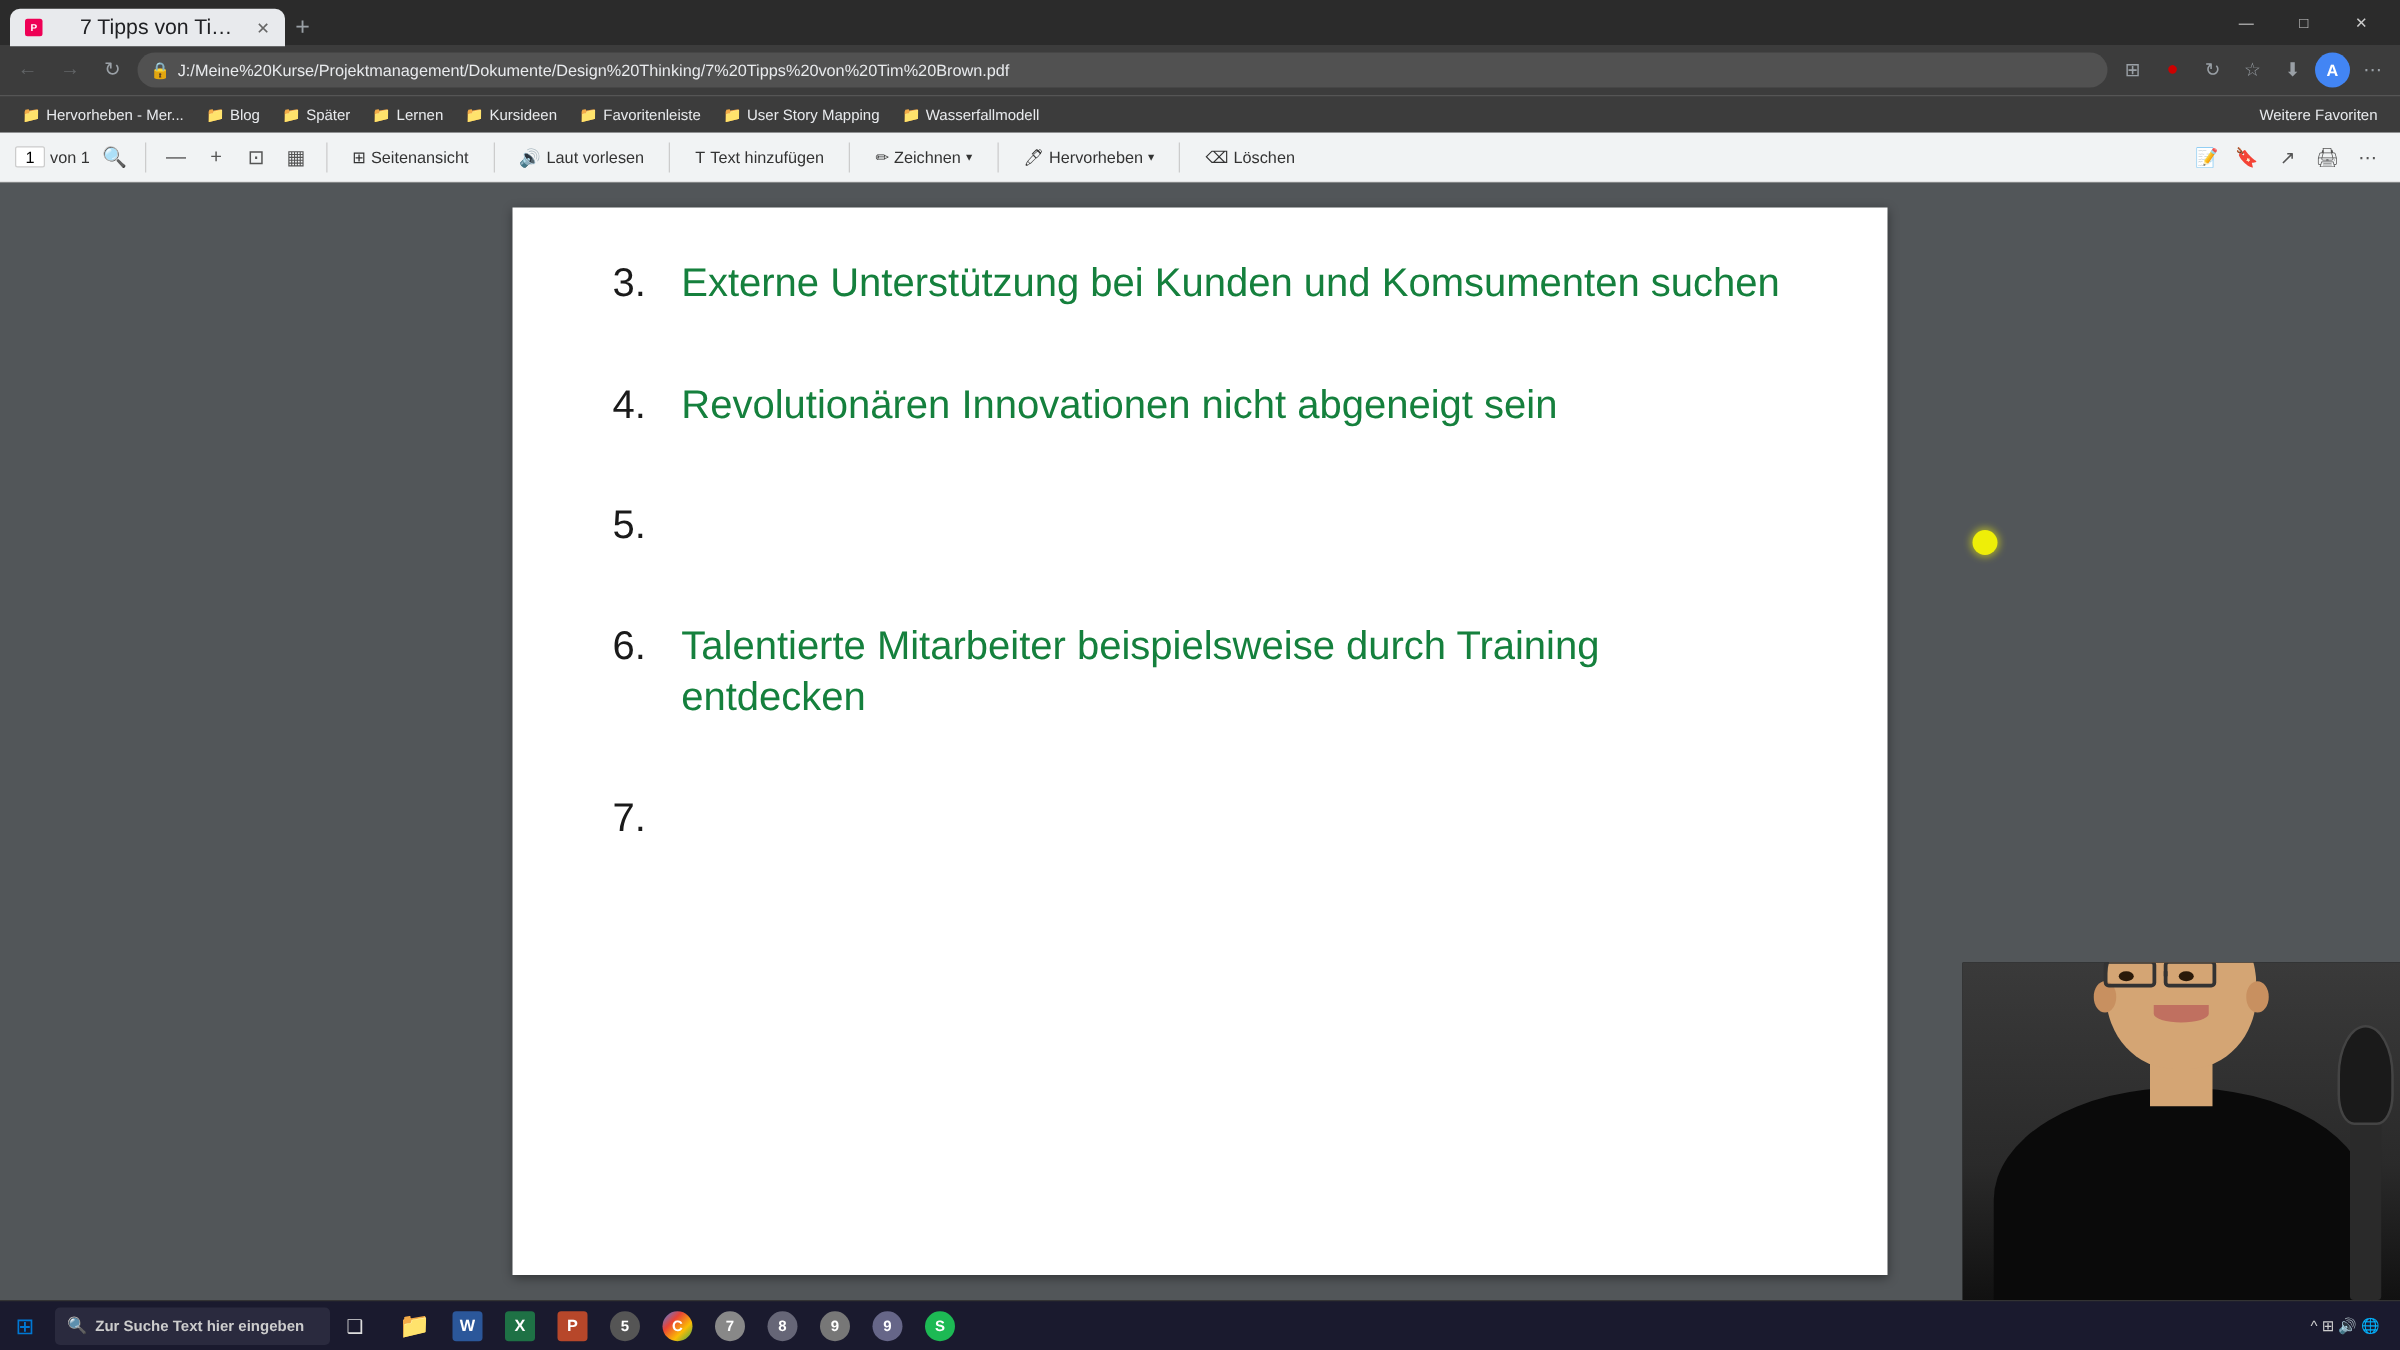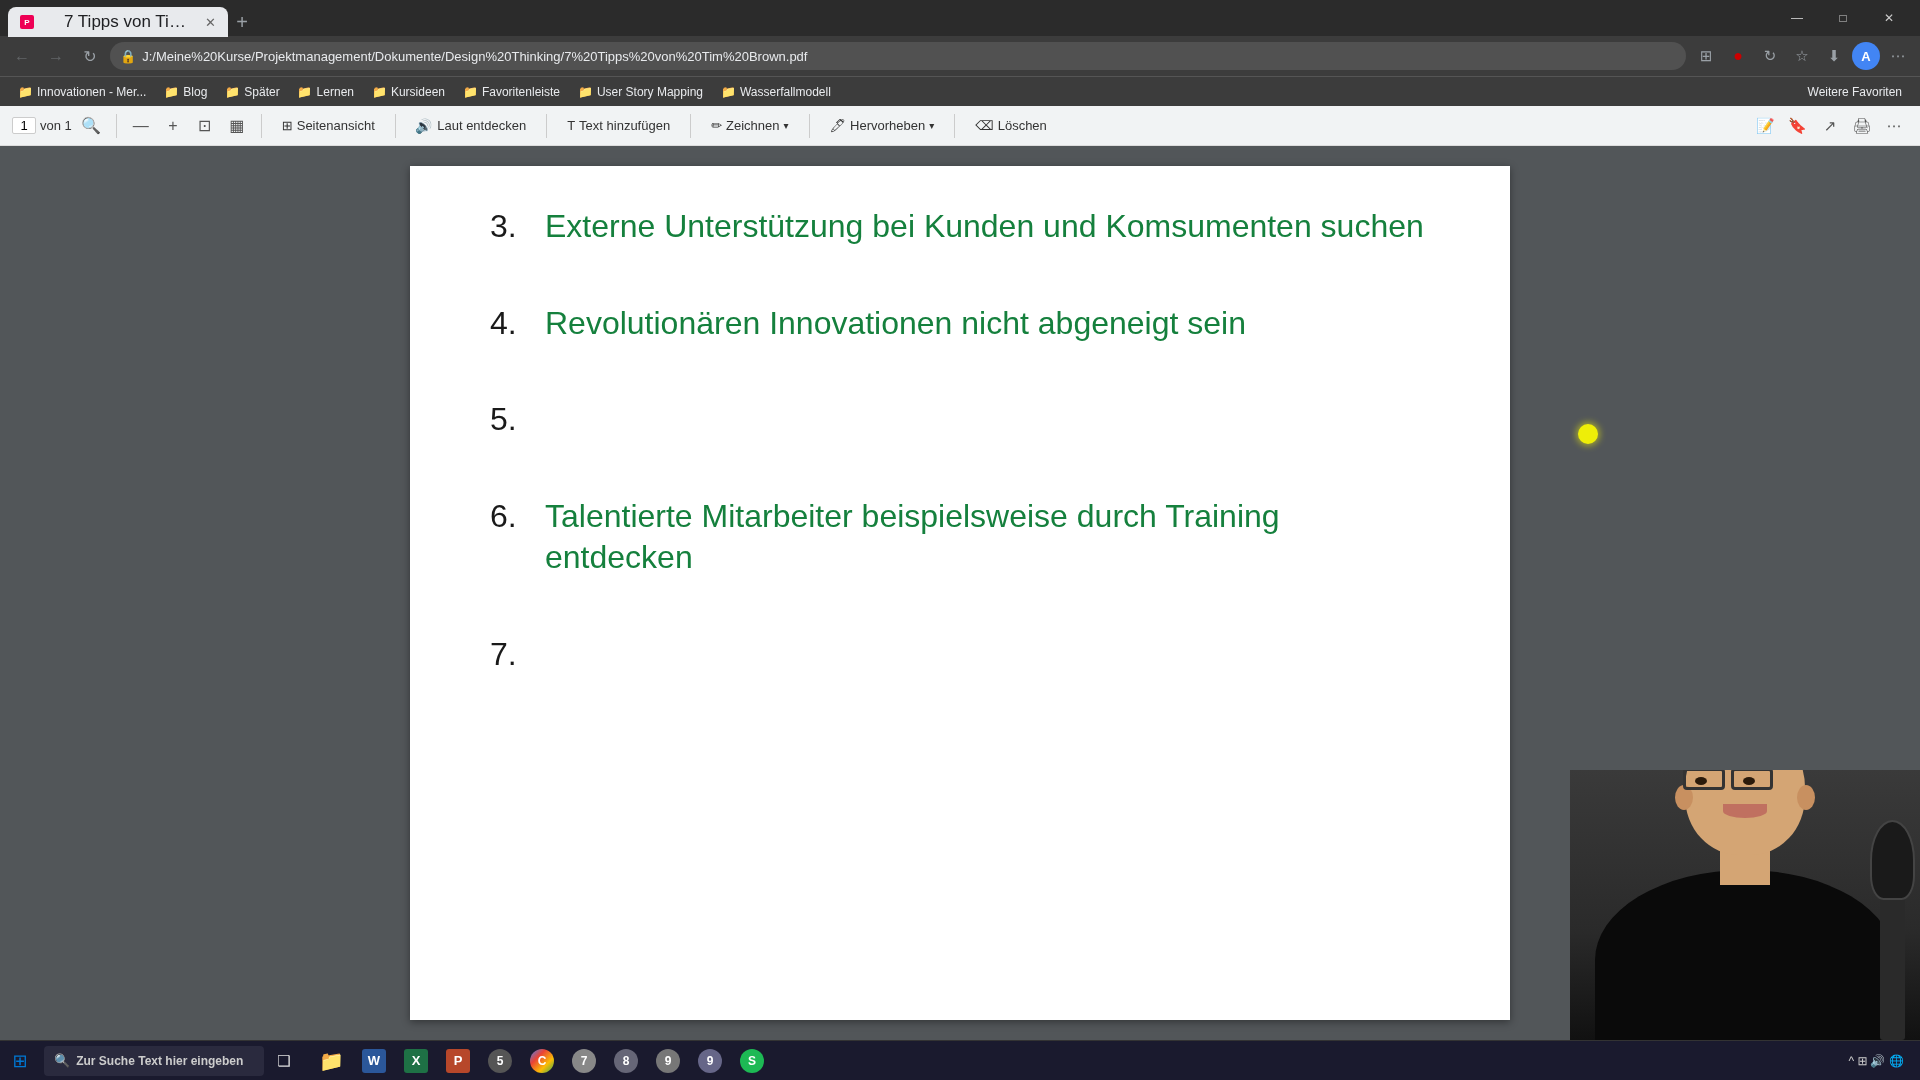--- a/index.html
+++ b/index.html
@@ -172,21 +172,21 @@
       <div class="nav-icon-btn">☆</div>
       <div class="nav-icon-btn">⬇</div>
       <div class="profile-btn">A</div>
       <div class="nav-icon-btn">⋯</div>
     </div>
   </div>
 
   <div class="bookmarks-bar">
     <div class="bookmark-item">
       <span class="bookmark-folder-icon">📁</span>
-      <span>Innovationen - Mer...</span>
+      <span>Hervorheben - Mer...</span>
     </div>
     <div class="bookmark-item">
       <span class="bookmark-folder-icon">📁</span>
       <span>Blog</span>
     </div>
     <div class="bookmark-item">
       <span class="bookmark-folder-icon">📁</span>
       <span>Später</span>
     </div>
     <div class="bookmark-item">
@@ -231,21 +231,21 @@
 
     <div class="pdf-tool-btn">
       <span>⊞</span>
       <span>Seitenansicht</span>
     </div>
 
     <div class="separator"></div>
 
     <div class="pdf-tool-btn">
       <span style="font-size:14px;">🔊</span>
-      <span>Laut entdecken</span>
+      <span>Laut vorlesen</span>
     </div>
 
     <div class="separator"></div>
 
     <div class="pdf-tool-btn">
       <span style="font-size:13px;">T</span>
       <span>Text hinzufügen</span>
     </div>
 
     <div class="separator"></div>

